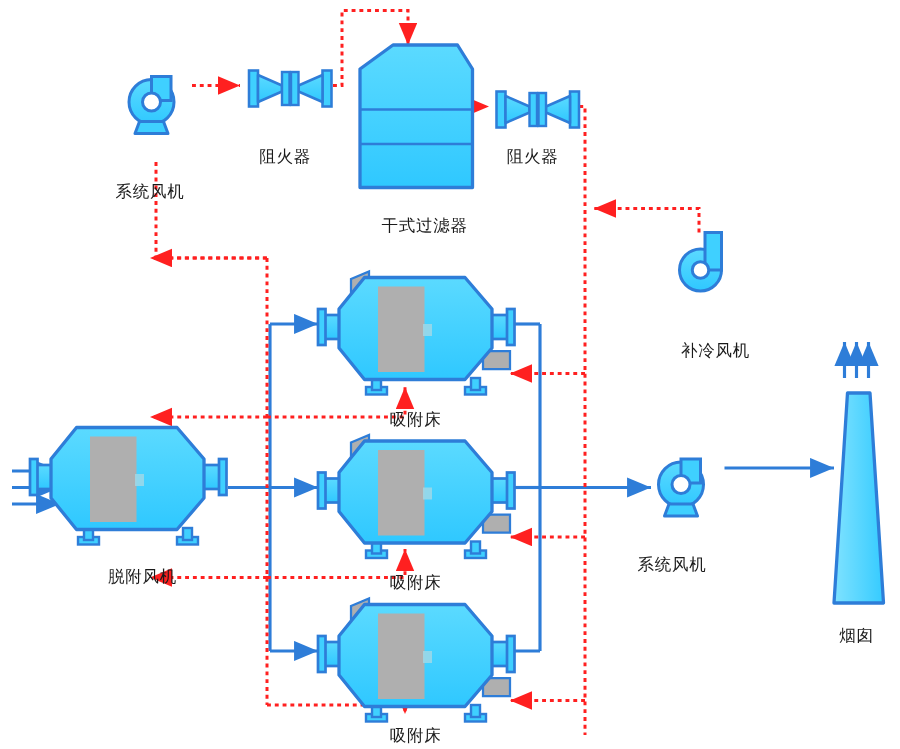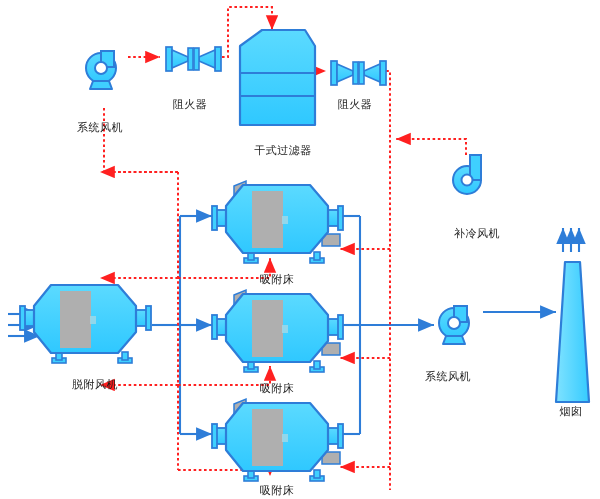--- a/index.html
+++ b/index.html
@@ -200,15 +200,15 @@
   <div class="lbl" style="left:100px; top:120px;">系统风机</div>
   <div class="lbl" style="left:190px; top:97px;">阻火器</div>
   <div class="lbl" style="left:283px; top:143px;">干式过滤器</div>
   <div class="lbl" style="left:355px; top:97px;">阻火器</div>
   <div class="lbl" style="left:477px; top:226px;">补冷风机</div>
   <div class="lbl" style="left:95px; top:377px;">脱附风机</div>
   <div class="lbl" style="left:277px; top:272px;">吸附床</div>
   <div class="lbl" style="left:277px; top:381px;">吸附床</div>
   <div class="lbl" style="left:277px; top:483px;">吸附床</div>
   <div class="lbl" style="left:448px; top:369px;">系统风机</div>
-  <div class="lbl" style="left:571px; top:404px;text-align:right;">烟囱</div>
+  <div class="lbl" style="left:571px; top:416px;text-align:right;">烟囱</div>
 
 </div>
 
 </body></html>

